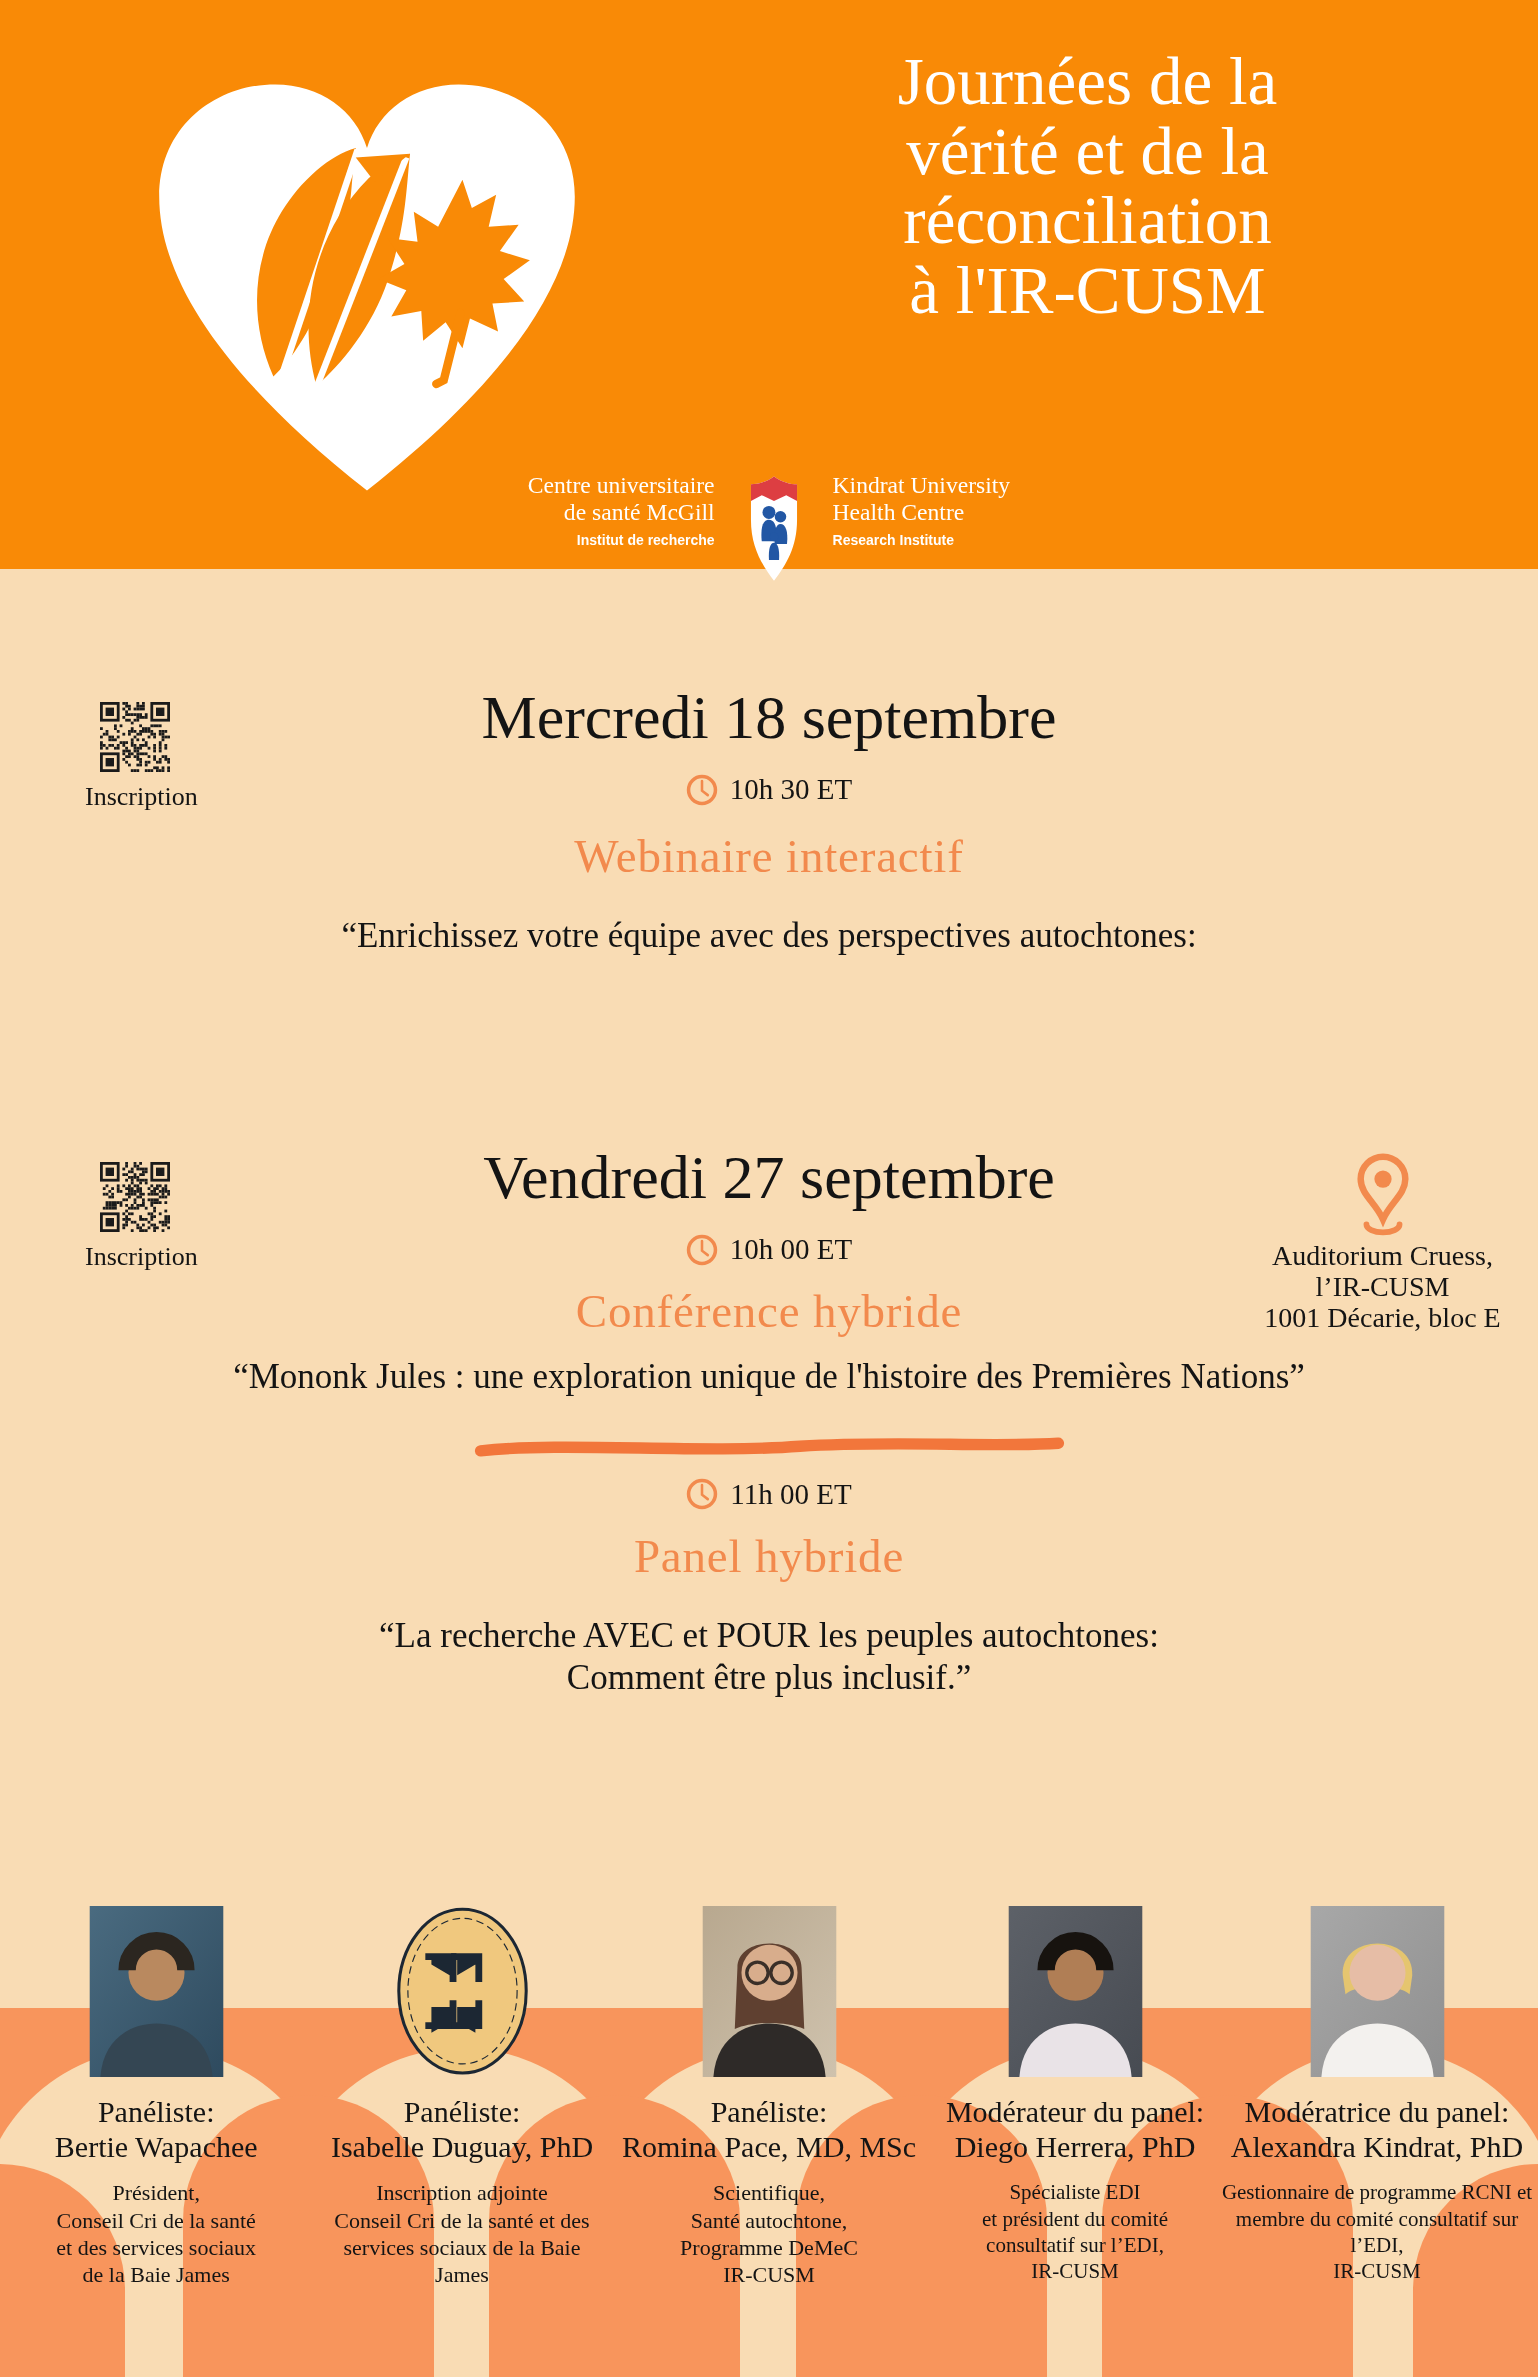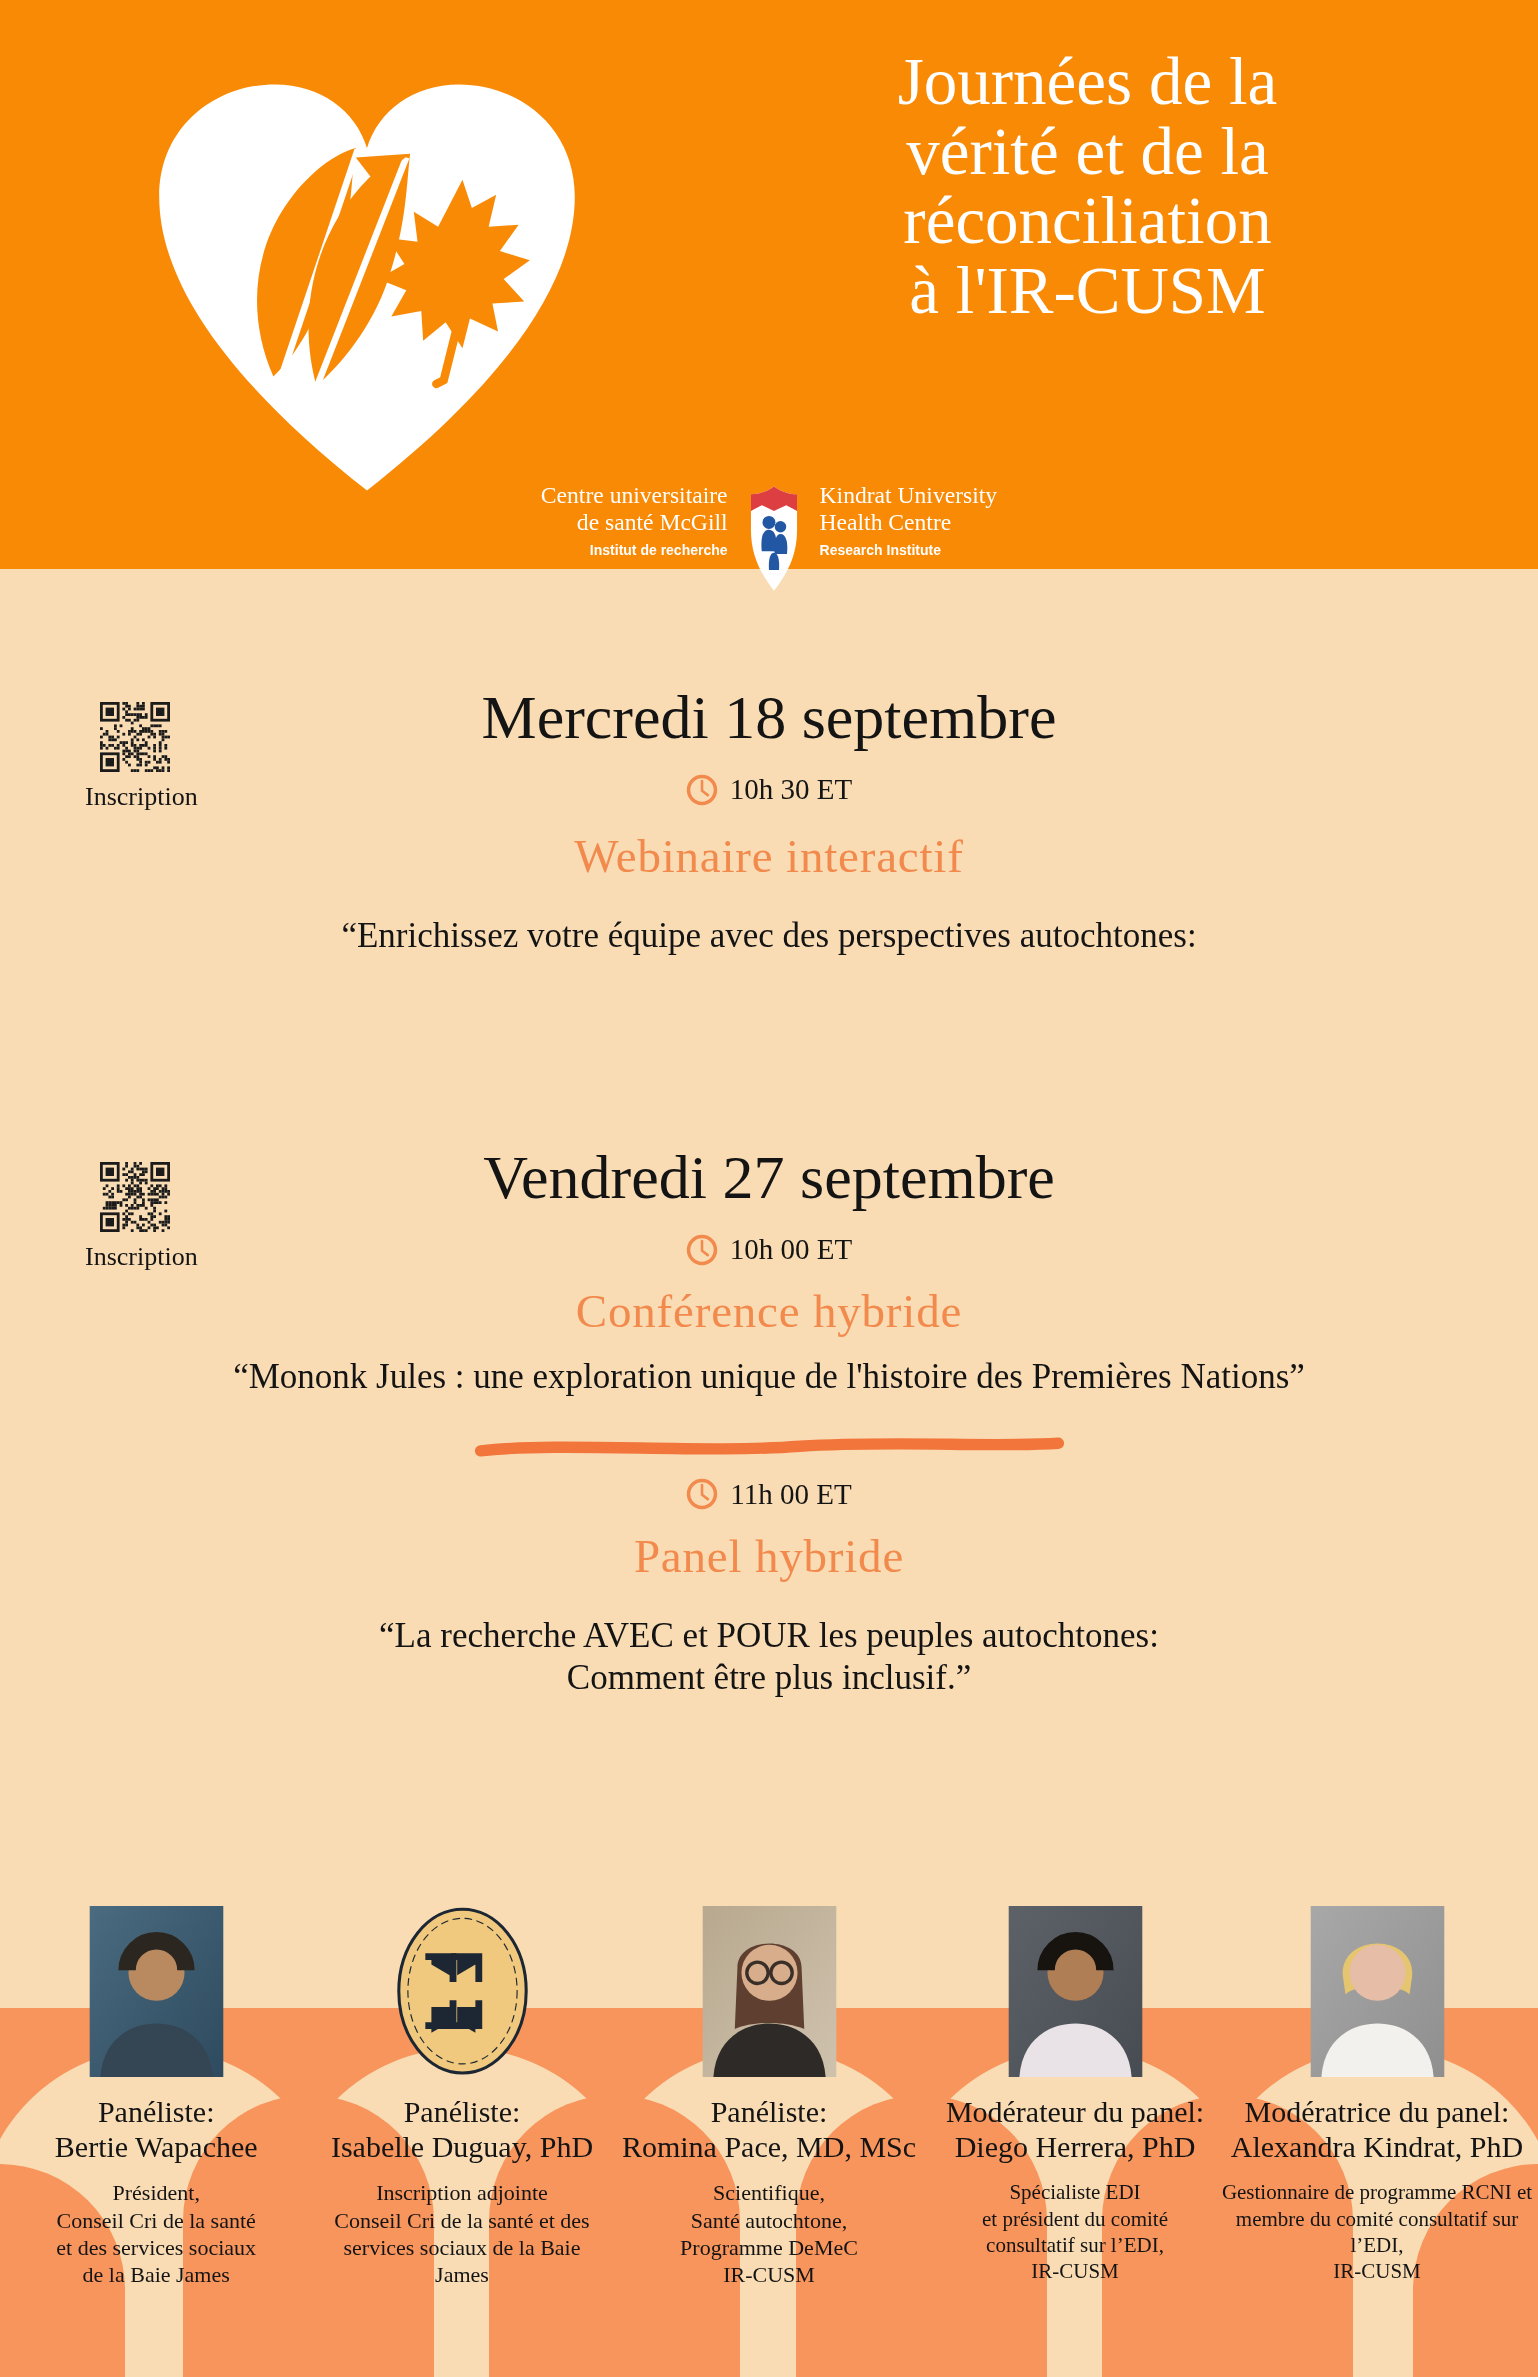--- a/index.html
+++ b/index.html
@@ -7,21 +7,21 @@
     position:relative;width:1538px;height:2377px;overflow:hidden;
     background:var(--c-body,#F9DCB4);
     font-family:"Liberation Serif","DejaVu Serif",serif;
     color:var(--c-dark,#141414);
   }
   
   #header{position:absolute;left:0;top:0;width:1538px;height:569px;background:var(--c-header,#F98A06);}
   #heart-logo{position:absolute;left:133px;top:67px;width:468px;height:441px;}
   #title-block{position:absolute;left:730px;top:47px;width:715px;text-align:center;
     color:#fff;font-size:67px;line-height:1.04;font-weight:400;}
-  #logos-row{position:absolute;left:0;top:482px;width:1538px;display:flex;justify-content:center;align-items:flex-start;gap:20px;}
+  #logos-row{position:absolute;left:0;top:472px;width:1538px;display:flex;justify-content:center;align-items:flex-start;gap:33px;}
   .logo-text{font-size:23.6px;line-height:1.15;color:#fff;}
   .logo-text .sub{font-family:Liberation Sans, sans-serif;font-weight:bold;font-size:14px;margin-top:6px;}
   #logo-left{text-align:right;}
   #logo-right{text-align:left;}
   #muhc-shield{width:52px;height:108px;margin-top:3px;}
   
   .event{position:absolute;left:0;width:1538px;}
   #event1{top:685px;}
   #event2{top:1145px;}
   .event-date{text-align:center;font-size:62px;line-height:1.05;color:var(--c-dark,#141414);}
@@ -511,20 +511,30 @@
           <rect x="18" y="0" width="7" height="7" fill="#1b1b1b"></rect>
           <rect x="19" y="1" width="5" height="5" fill="#F9DCB4"></rect>
           <rect x="20" y="2" width="3" height="3" fill="#1b1b1b"></rect>
           <rect x="0" y="18" width="7" height="7" fill="#1b1b1b"></rect>
           <rect x="1" y="19" width="5" height="5" fill="#F9DCB4"></rect>
           <rect x="2" y="20" width="3" height="3" fill="#1b1b1b"></rect>
         </svg>
       <div class="qr-label">Inscription</div>
     </div>
 
+    <div id="location-block">
+      <svg id="pin-icon" viewBox="0 0 80 125">
+        <path d="M40,8 C23,8 9,22 9,39 C9,60 30,72 40,95 C50,72 71,60 71,39 C71,22 57,8 40,8 Z" fill="none" stroke="var(--c-accent,#F28A4D)" stroke-width="9"></path>
+        <circle cx="40" cy="39" r="12" fill="var(--c-accent,#F28A4D)"></circle>
+        <path d="M17,102 a23,11 0 0 0 46,0" fill="none" stroke="var(--c-accent,#F28A4D)" stroke-width="8" stroke-linecap="round"></path>
+      </svg>
+      <div class="loc-line">Auditorium Cruess,</div>
+      <div class="loc-line">l’IR-CUSM</div>
+      <div class="loc-line">1001 Décarie, bloc E</div>
+    </div>
 
     <div class="event-date">Vendredi 27 septembre</div>
     <div class="time-row mt30">
       <svg class="clock" viewBox="0 0 100 100">
         <circle cx="50" cy="50" r="42" fill="none" stroke="var(--c-accent,#F28A4D)" stroke-width="11"></circle>
         <path d="M50,22 L50,52 L68,66" fill="none" stroke="var(--c-accent,#F28A4D)" stroke-width="8" stroke-linecap="round"></path>
       </svg>
       <span class="time-text">10h 00 ET</span>
     </div>
     <div class="session-type mt24">Conférence hybride</div>

